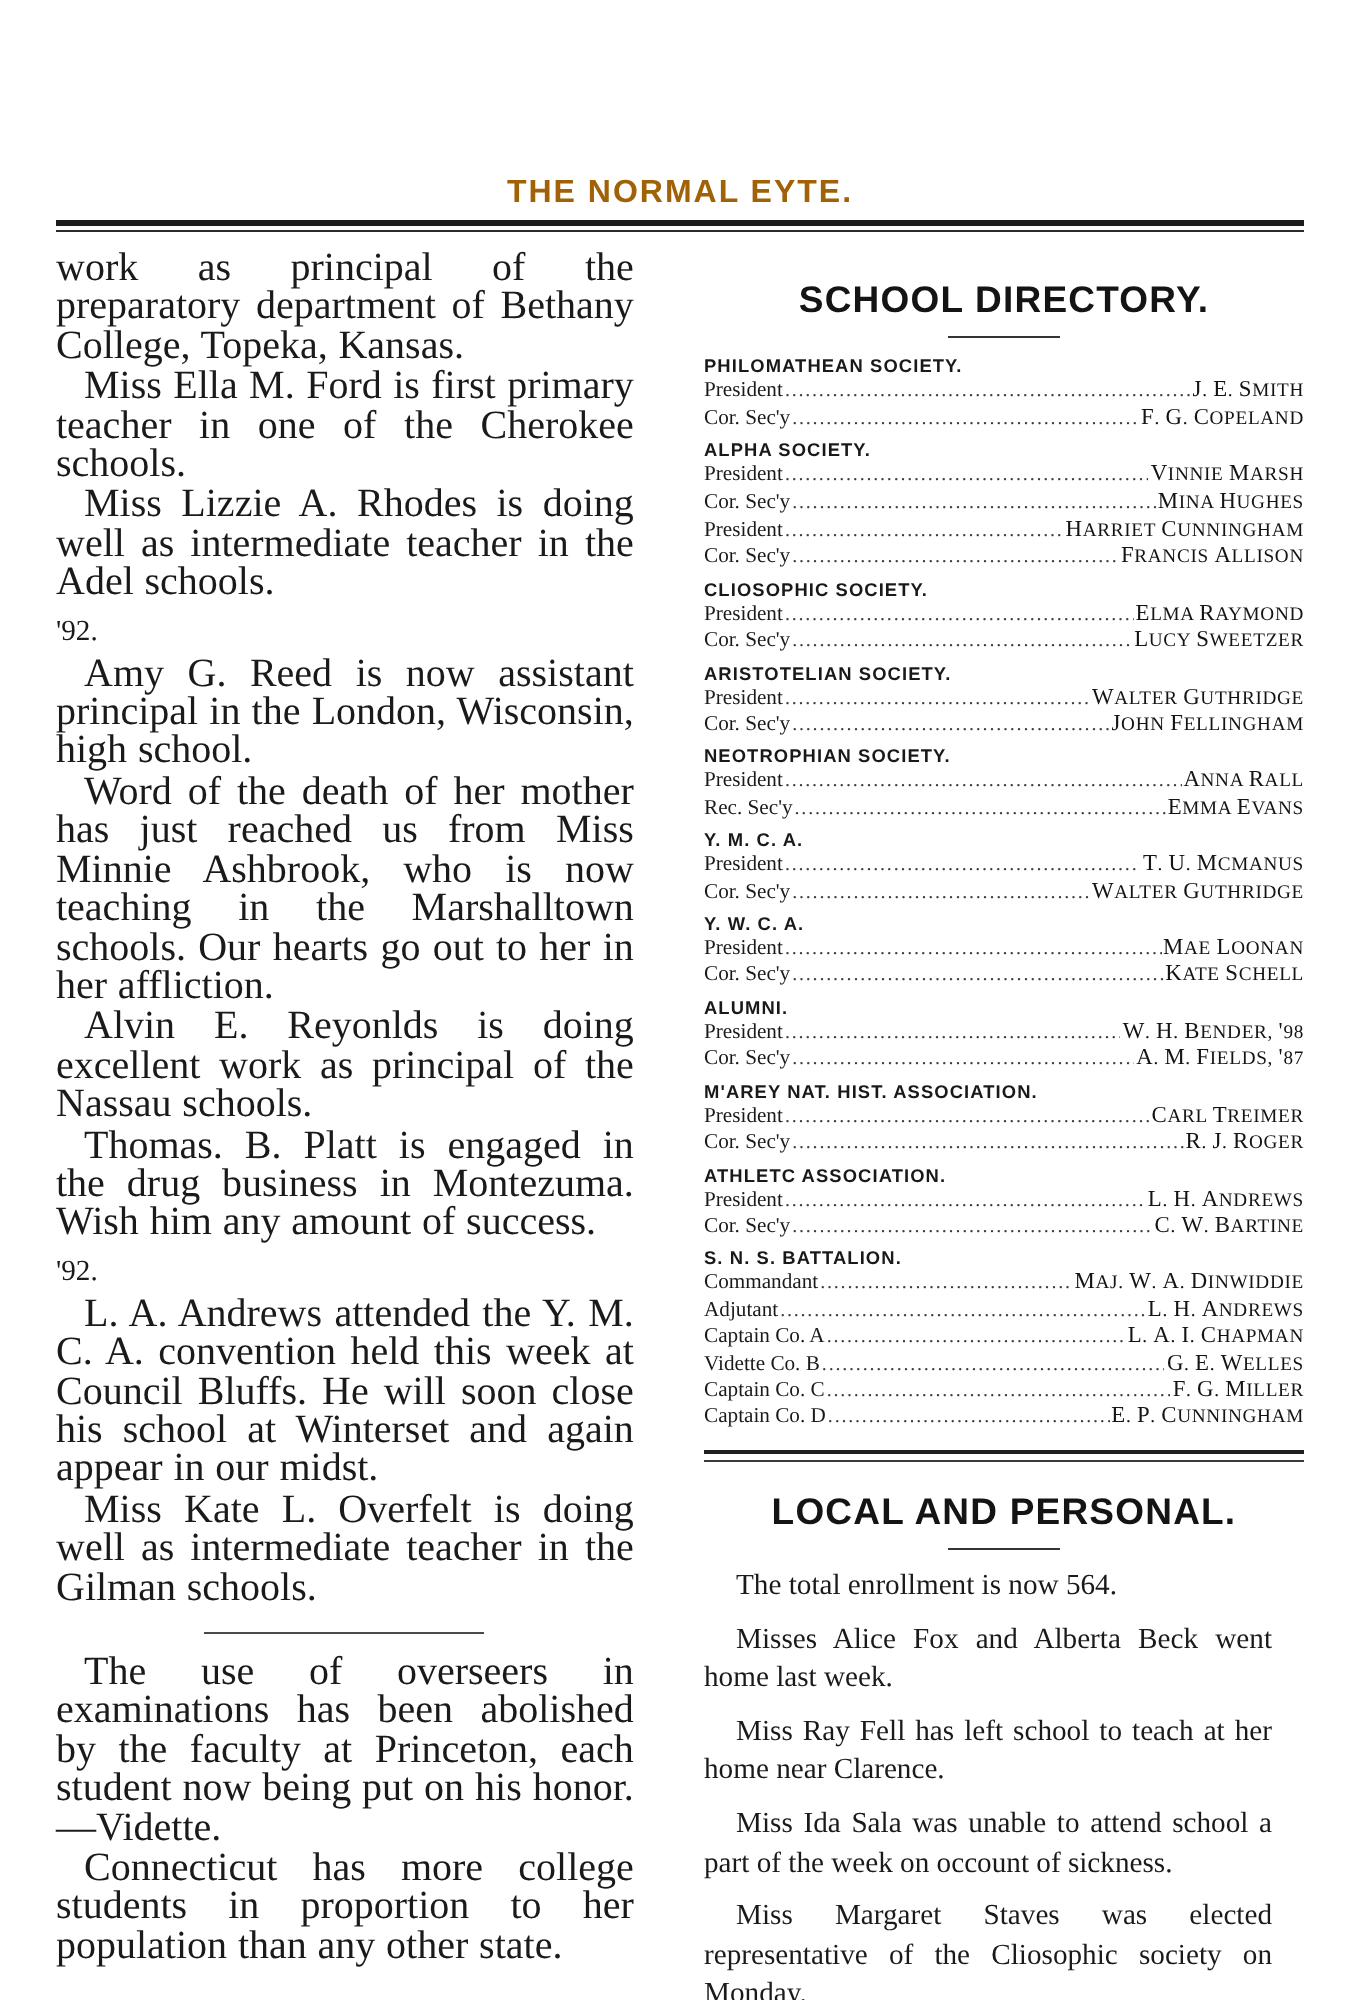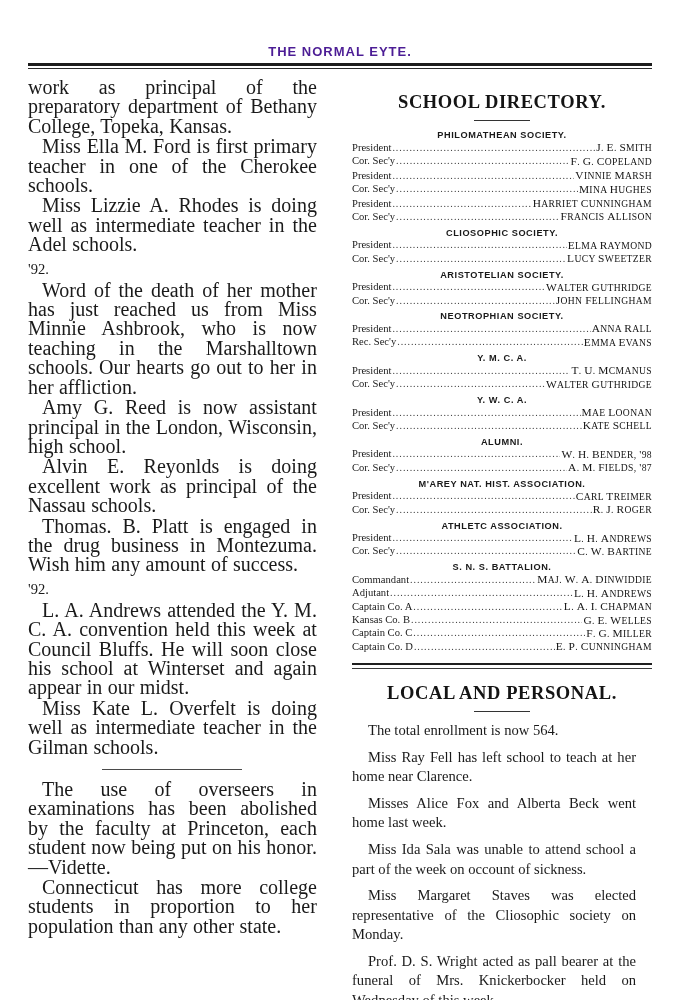--- a/index.html
+++ b/index.html
@@ -23,24 +23,25 @@
     position: relative;
   }
 
   
   .masthead {
     text-align: center;
     padding-top: 44px;
   }
   .masthead-title {
     font-family: "Liberation Sans", "DejaVu Sans", sans-serif;
-    font-size: 13px;
+    font-size: 16px;
     font-weight: bold;
     letter-spacing: 1.0px;
-    color: #4c1d95;
+    color: #a16207;
+    margin-top: 44px;
   }
   .rule-thick {
     height: 3px;
     background: #1c1c1c;
     margin-top: 4px;
   }
   .rule-thin {
     height: 1px;
     background: #2a2a2a;
     margin-top: 2px;
@@ -79,49 +80,49 @@
   .short-divider {
     width: 140px;
     height: 1px;
     background: #4a4a4a;
     margin: 12px auto 10px auto;
   }
 
   
   .section-head {
     text-align: center;
-    font-family: Liberation Serif, serif;
+    font-family: Liberation Sans, sans-serif;
     font-size: 18.5px;
     font-weight: bold;
     letter-spacing: 0.6px;
     color: #141414;
     margin-top: 14px;
   }
   .head-underline {
     width: 56px;
     height: 1.4px;
     background: #333;
     margin: 7px auto 9px auto;
   }
 
   
   .dir-group { margin-bottom: 1px; }
   .dir-title {
-    text-align: center;
+    text-align: left;
     font-family: "Liberation Sans", "DejaVu Sans", sans-serif;
     font-size: 9.2px;
     font-weight: bold;
     letter-spacing: 0.55px;
     color: #191919;
     margin: 4px 0 1px 0;
     text-transform: uppercase;
   }
   .dir-row {
     display: flex;
-    align-items: center;
+    align-items: flex-end;
     font-size: 10.6px;
     line-height: 12.4px;
     white-space: nowrap;
     overflow: hidden;
   }
   .dir-role {
     font-family: "Liberation Serif", "DejaVu Serif", serif;
     color: #1a1a1a;
   }
   .dir-dots {
@@ -170,22 +171,22 @@
   <div class="columns">
 
     <div class="col col-left">
       <div id="left-block-1">
           <p class="para noindent">work as principal of the preparatory department of Bethany College, Topeka, Kansas.</p>
           <p class="para para-gap">Miss Ella M. Ford is first primary teacher in one of the Cherokee schools.</p>
           <p class="para para-gap">Miss Lizzie A. Rhodes is doing well as intermediate teacher in the Adel schools.</p>
         </div>
       <div class="year-mark">'92.</div>
       <div id="left-block-2">
+          <p class="para para-gap">Amy G. Reed is now assistant principal in the London, Wisconsin, high school.</p>
           <p class="para para-gap">Word of the death of her mother  has just reached us from Miss Minnie Ashbrook, who is now teaching in the Marshalltown schools.  Our hearts go out to  her  in her affliction.</p>
-          <p class="para para-gap">Amy G. Reed is now assistant principal in the London, Wisconsin, high school.</p>
           <p class="para para-gap">Alvin E. Reyonlds is doing excellent work as principal of the Nassau schools.</p>
           <p class="para para-gap">Thomas. B. Platt is engaged in the drug business in Montezuma.  Wish him any amount of success.</p>
         </div>
       <div class="year-mark">'92.</div>
       <div id="left-block-3">
           <p class="para para-gap">L. A. Andrews attended the Y. M. C. A. convention held this week at Council Bluffs. He will soon close his school at Winterset and again appear in our midst.</p>
           <p class="para para-gap">Miss Kate L. Overfelt is doing well as intermediate teacher in the Gilman schools.</p>
         </div>
       <div class="short-divider"></div>
       <div id="left-block-4">
@@ -209,20 +210,21 @@
               <span class="dir-dots">..........................................................................................</span>
               <span class="dir-name"><span class="cap">J</span>. <span class="cap">E</span>. <span class="cap">S</span>MITH</span>
             </div>
             <div class="dir-row">
               <span class="dir-role">Cor. Sec'y</span>
               <span class="dir-dots">..........................................................................................</span>
               <span class="dir-name"><span class="cap">F</span>. <span class="cap">G</span>. <span class="cap">C</span>OPELAND</span>
             </div>
           </div>
           <div class="dir-group">
+            <div class="dir-title">ALPHA SOCIETY.</div>
             <div class="dir-row">
               <span class="dir-role">President</span>
               <span class="dir-dots">..........................................................................................</span>
               <span class="dir-name"><span class="cap">V</span>INNIE <span class="cap">M</span>ARSH</span>
             </div>
             <div class="dir-row">
               <span class="dir-role">Cor. Sec'y</span>
               <span class="dir-dots">..........................................................................................</span>
               <span class="dir-name"><span class="cap">M</span>INA <span class="cap">H</span>UGHES</span>
             </div>
@@ -354,21 +356,21 @@
               <span class="dir-role">Adjutant</span>
               <span class="dir-dots">..........................................................................................</span>
               <span class="dir-name"><span class="cap">L</span>. <span class="cap">H</span>. <span class="cap">A</span>NDREWS</span>
             </div>
             <div class="dir-row">
               <span class="dir-role">Captain Co. A</span>
               <span class="dir-dots">..........................................................................................</span>
               <span class="dir-name"><span class="cap">L</span>. <span class="cap">A</span>. <span class="cap">I</span>. <span class="cap">C</span>HAPMAN</span>
             </div>
             <div class="dir-row">
-              <span class="dir-role">Kansas Co. B</span>
+              <span class="dir-role">Vidette Co. B</span>
               <span class="dir-dots">..........................................................................................</span>
               <span class="dir-name"><span class="cap">G</span>. <span class="cap">E</span>. <span class="cap">W</span>ELLES</span>
             </div>
             <div class="dir-row">
               <span class="dir-role">Captain Co. C</span>
               <span class="dir-dots">..........................................................................................</span>
               <span class="dir-name"><span class="cap">F</span>. <span class="cap">G</span>. <span class="cap">M</span>ILLER</span>
             </div>
             <div class="dir-row">
               <span class="dir-role">Captain Co. D</span>
@@ -381,22 +383,22 @@
       <div class="double-rule">
         <div class="r1"></div>
         <div class="r2"></div>
       </div>
 
       <div class="section-head">LOCAL AND PERSONAL.</div>
       <div class="head-underline"></div>
 
       <div id="local-body">
           <p class="lp-para">The total enrollment is now 564.</p>
+          <p class="lp-para lp-gap">Misses Alice Fox and Alberta Beck went home last week.</p>
           <p class="lp-para lp-gap">Miss Ray Fell has left school to teach at her home near Clarence.</p>
-          <p class="lp-para lp-gap">Misses Alice Fox and Alberta Beck went home last week.</p>
           <p class="lp-para lp-gap">Miss Ida Sala was unable to attend school a part of the week on occount of sickness.</p>
           <p class="lp-para lp-gap">Miss Margaret Staves was elected representative of the Cliosophic society on Monday.</p>
           <p class="lp-para lp-gap">Prof. D. S. Wright acted as pall bearer at the funeral of Mrs. Knickerbocker held on Wednesday of this week.</p>
         </div>
 
     </div>
   </div>
 </div>
 
 </body></html>

